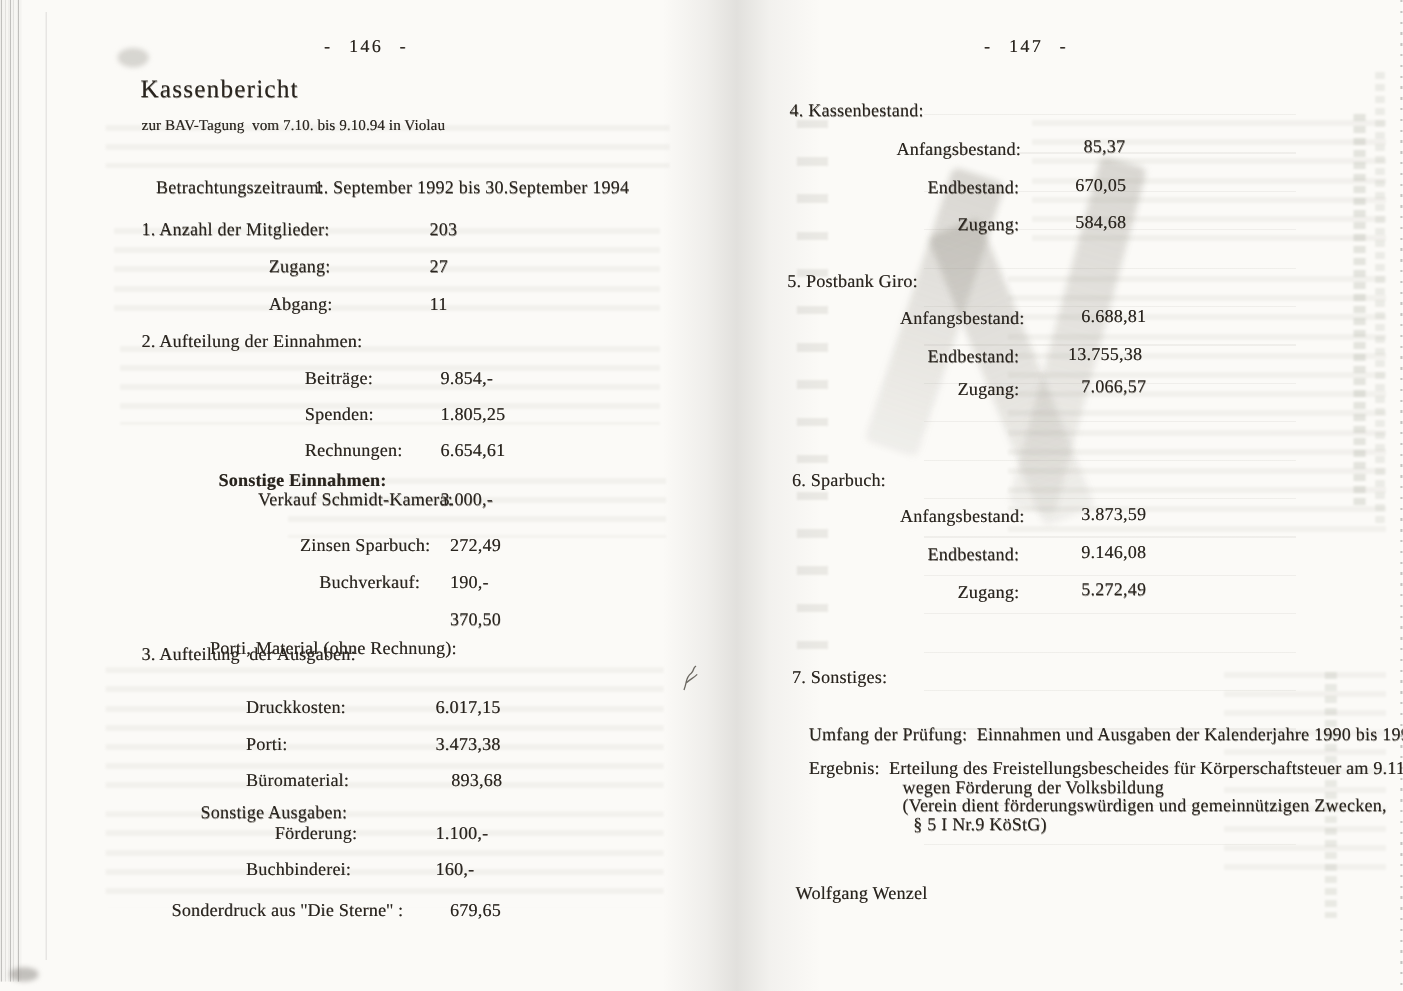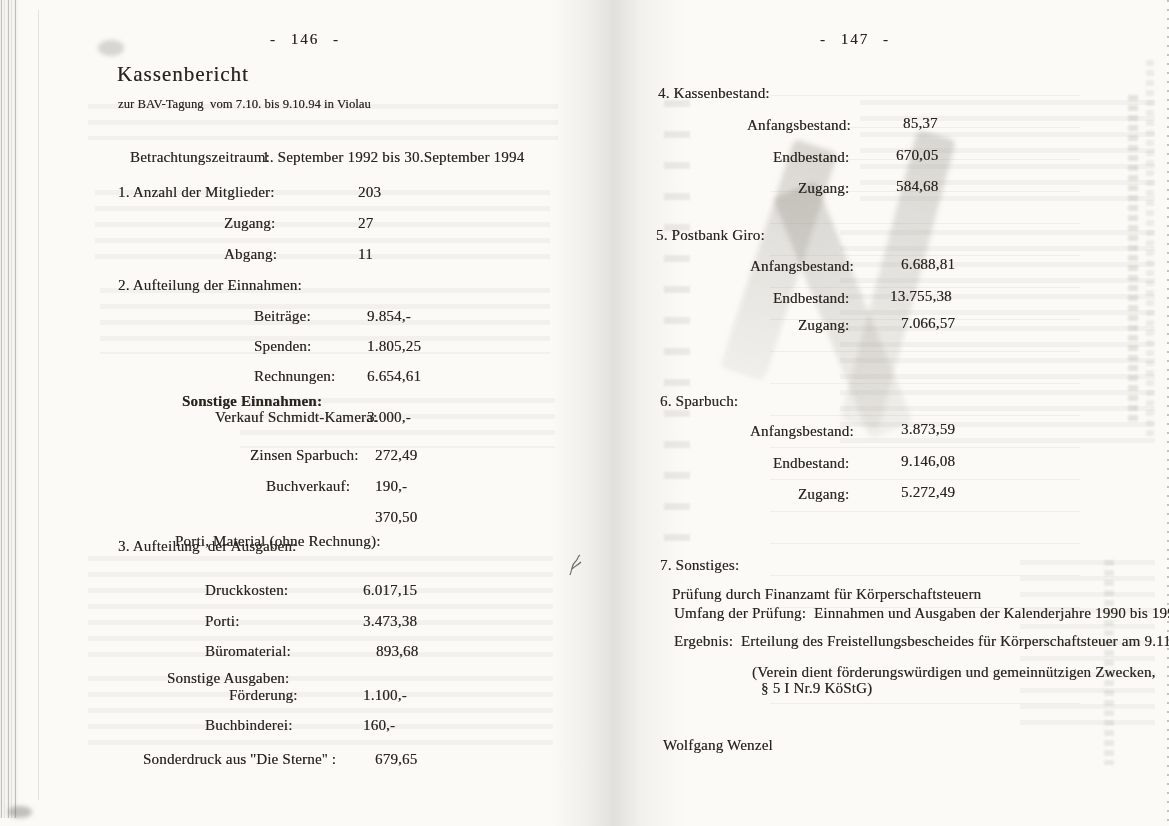--- a/index.html
+++ b/index.html
@@ -138,21 +138,21 @@
 
   <div class="t" style="left:660px;top:392px;">6. Sparbuch:</div>
   <div class="t" style="left:750px;top:422px;">Anfangsbestand:</div>
   <div class="t" style="left:901px;top:420px;">3.873,59</div>
   <div class="t" style="left:773px;top:454px;">Endbestand:</div>
   <div class="t" style="left:901px;top:452px;">9.146,08</div>
   <div class="t" style="left:798px;top:485px;">Zugang:</div>
   <div class="t" style="left:901px;top:483px;">5.272,49</div>
 
   <div class="t" style="left:660px;top:556px;">7. Sonstiges:</div>
-  <div class="t" style="left:672px;top:585px;">Prüfung durch Finanzamt für Körperschaftsteuern</div>
   <div class="t" style="left:674px;top:604px;">Umfang der Prüfung:  Einnahmen und Ausgaben der Kalenderjahre 1990 bis 1992</div>
   <div class="t" style="left:674px;top:632px;">Ergebnis:  Erteilung des Freistellungsbescheides für Körperschaftsteuer am 9.11.93</div>
+  <div class="t" style="left:752px;top:648px;">wegen Förderung der Volksbildung</div>
   <div class="t" style="left:752px;top:663px;">(Verein dient förderungswürdigen und gemeinnützigen Zwecken,</div>
   <div class="t" style="left:761px;top:679px;">§ 5 I Nr.9 KöStG)</div>
 
   <div class="t" style="left:663px;top:736px;">Wolfgang Wenzel</div>
 
 </div>
 
 </body></html>

